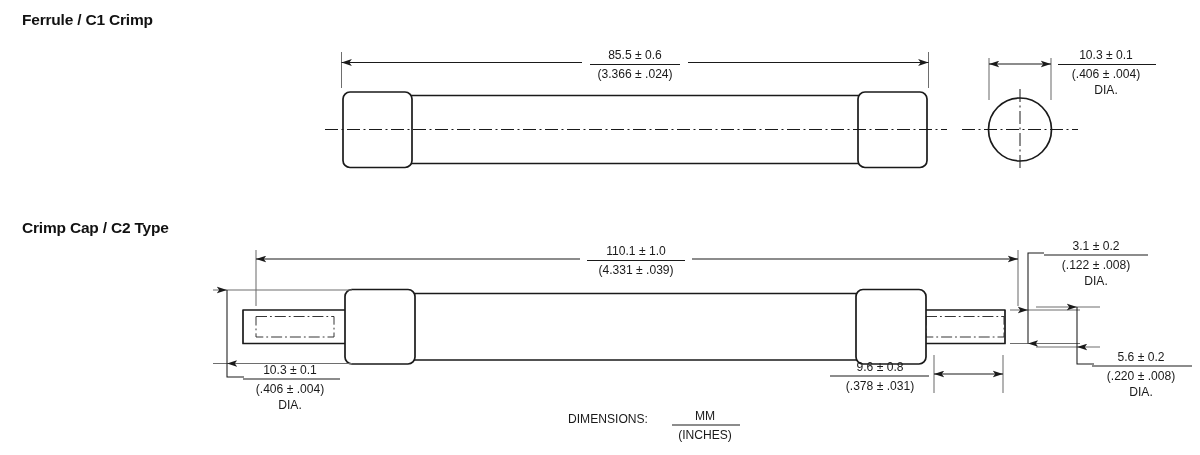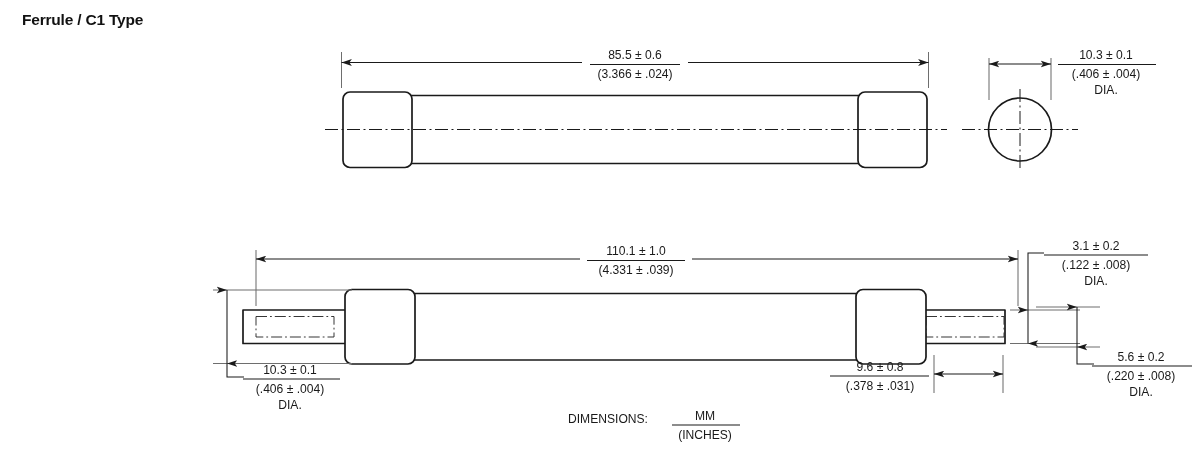--- a/index.html
+++ b/index.html
@@ -21,22 +21,23 @@
   text{font-family:"Liberation Sans","DejaVu Sans",sans-serif;
        font-size:12.1px;fill:#1a1a1a;}
   text.dim{text-anchor:middle;}
   .fracbar{stroke:#1a1a1a;stroke-width:1.05;}
 </style>
 </head>
 <body>
 
 <div id="root">
 
-  <div class="sect-title" id="title-c1">Ferrule / C1 Type</div>
+  <div class="sect-title" id="title-c1">Ferrule / C1 Crimp</div>
 
+  <div class="sect-title" id="title-c2">Crimp Cap / C2 Type</div>
 
   <svg viewBox="0 0 1200 455">
     <defs>
       <marker id="ar-r" markerWidth="11" markerHeight="8" refX="10.4" refY="4" orient="auto" markerUnits="userSpaceOnUse">
         <path d="M0,0.6 L10.4,4 L0,7.4 L2.6,4 Z" fill="#1a1a1a"></path>
       </marker>
       <marker id="ar-l" markerWidth="11" markerHeight="8" refX="0.6" refY="4" orient="auto" markerUnits="userSpaceOnUse">
         <path d="M11,0.6 L0.6,4 L11,7.4 L8.4,4 Z" fill="#1a1a1a"></path>
       </marker>
       <marker id="ar-u" markerWidth="8" markerHeight="11" refX="4" refY="0.6" orient="auto" markerUnits="userSpaceOnUse">

